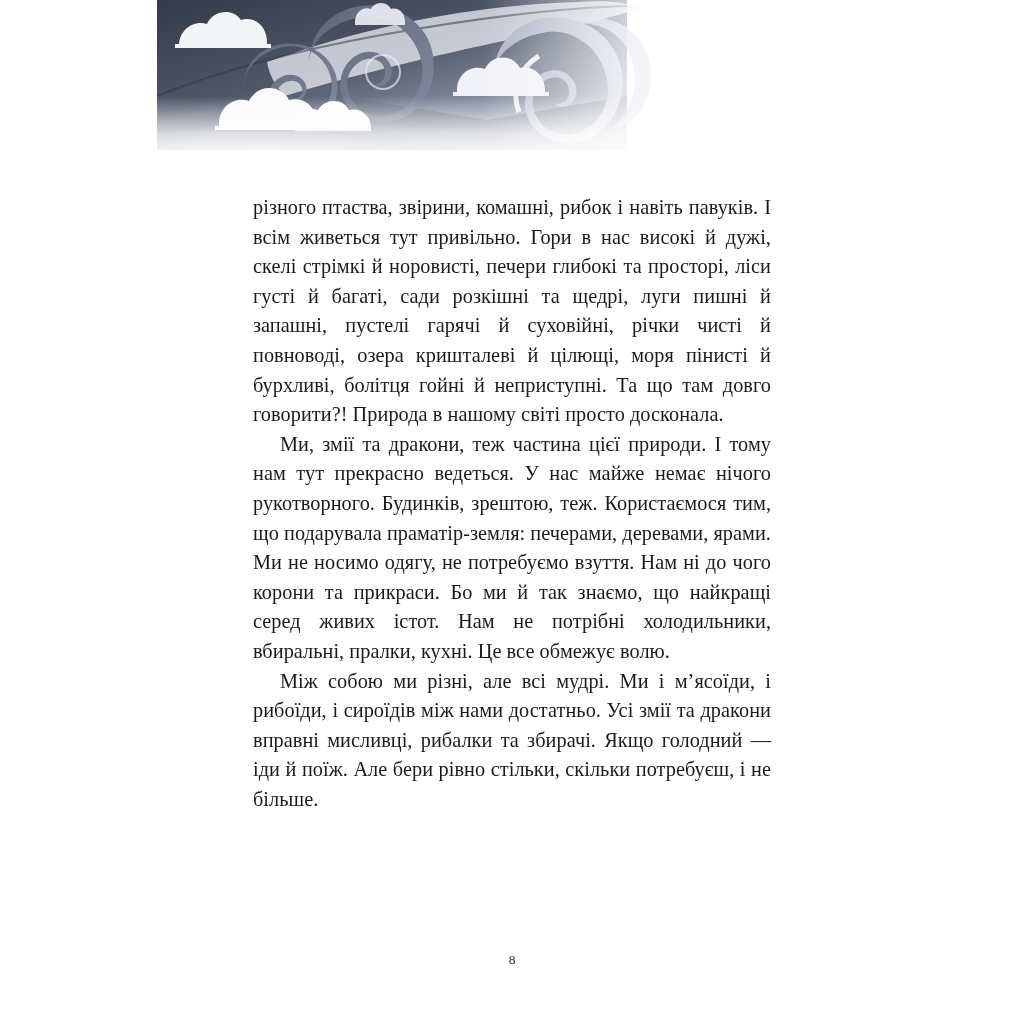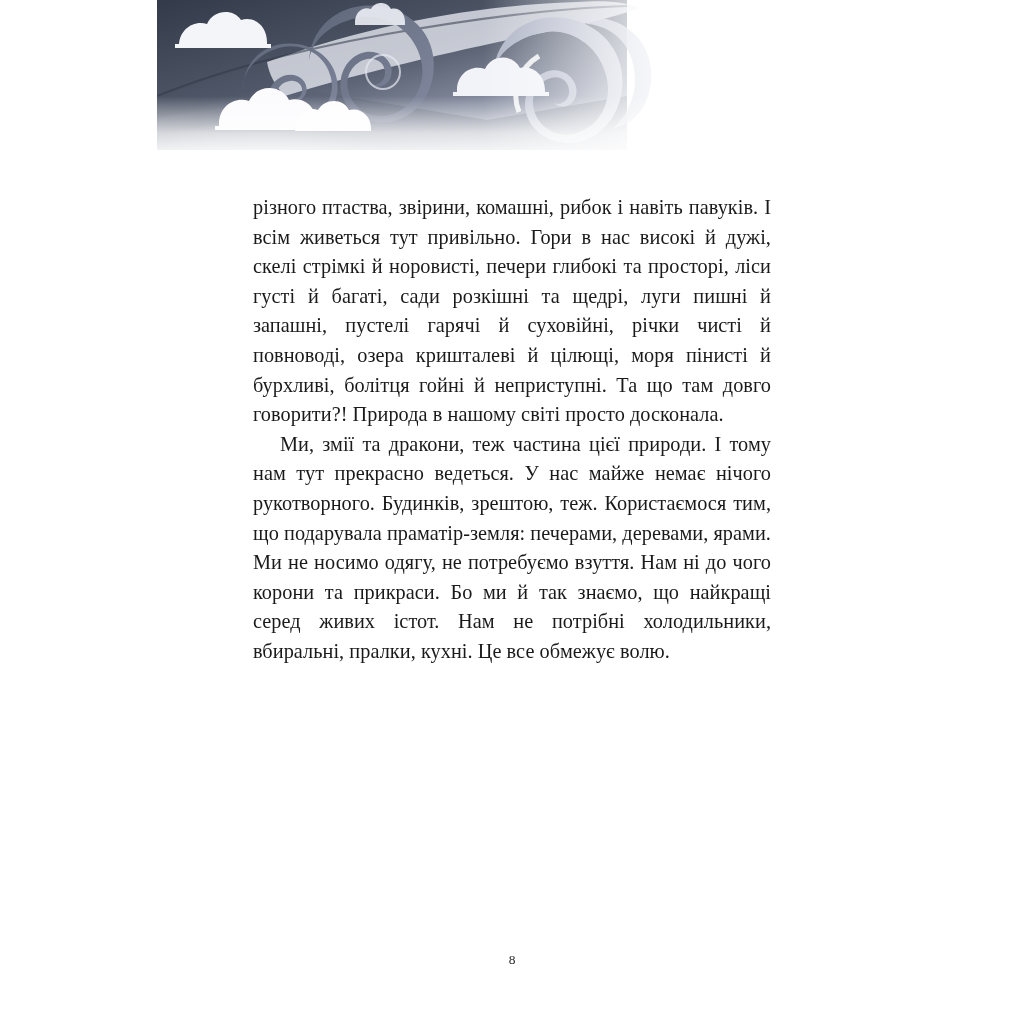--- a/index.html
+++ b/index.html
@@ -174,17 +174,18 @@
       <ellipse cx="120" cy="150" rx="150" ry="60" fill="url(#glow)"></ellipse>
 
       <rect x="0" y="0" width="525" height="185" fill="url(#fadeDown)"></rect>
       <rect x="0" y="0" width="525" height="185" fill="url(#fadeRight)"></rect>
     </svg>
   </div>
 
   <div class="text-body">
     <p class="para first">різного птаства, звірини, комашні, рибок і навіть павуків. І всім живеться тут привільно. Гори в нас високі й дужі, скелі стрімкі й норовисті, печери глибокі та просторі, ліси густі й багаті, сади розкішні та щедрі, луги пишні й запашні, пустелі гарячі й суховійні, річки чисті й повноводі, озера кришталеві й цілющі, моря пінисті й бурхливі, болітця гойні й неприступні. Та що там довго говорити?! Природа в нашому світі просто досконала.</p>
     <p class="para">Ми, зміï та дракони, теж частина цієї природи. І тому нам тут прекрасно ведеться. У нас майже немає нічого рукотворного. Будинків, зрештою, теж. Користаємося тим, що подарувала праматір-земля: печерами, деревами, ярами. Ми не носимо одягу, не потребуємо взуття. Нам ні до чого корони та прикраси. Бо ми й так знаємо, що найкращі серед живих істот. Нам не потрібні холодильники, вбиральні, пралки, кухні. Це все обмежує волю.</p>
+    <p class="para">Між собою ми різні, але всі мудрі. Ми і м’ясоїди, і рибоїди, і сироїдів між нами достатньо. Усі зміï та дракони вправні мисливці, рибалки та збирачі. Якщо голодний — іди й поїж. Але бери рівно стільки, скільки потребуєш, і не більше.</p>
   </div>
 
   <div class="folio">8</div>
 
 </div>
 
 </body></html>

